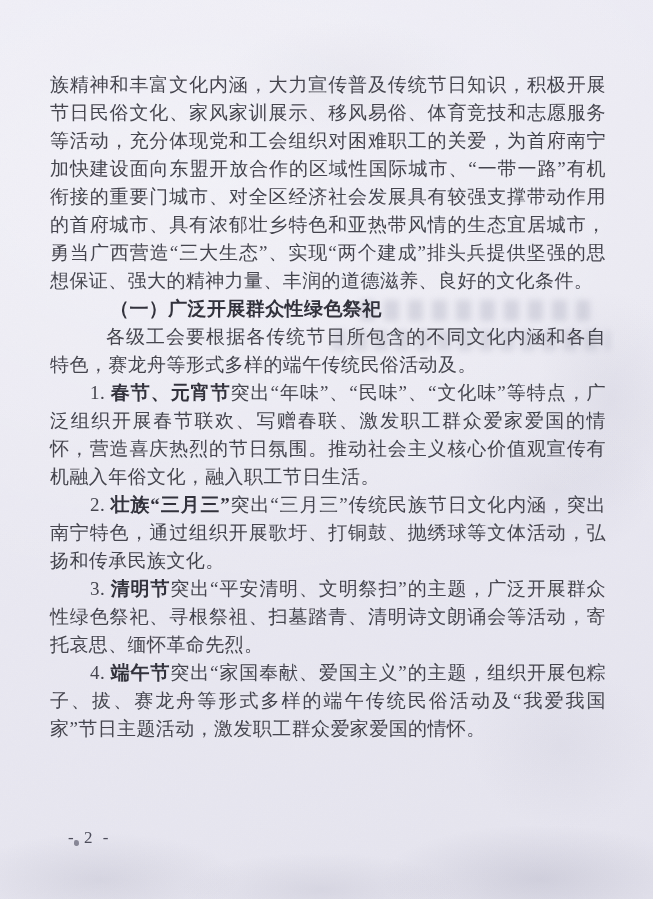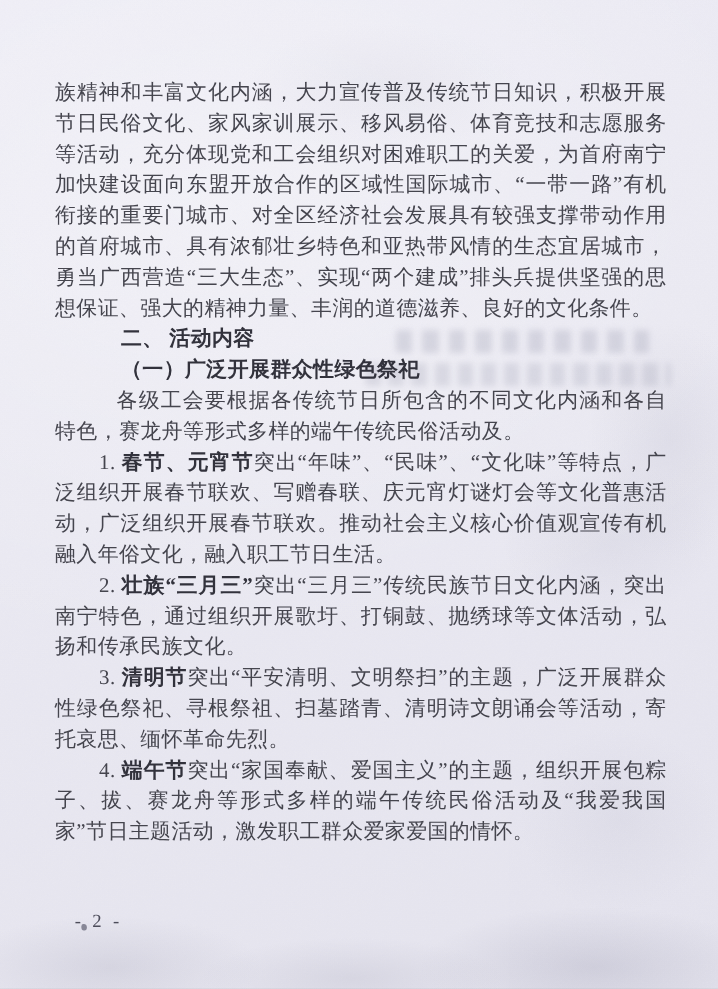--- a/index.html
+++ b/index.html
@@ -82,24 +82,23 @@
   <div class="smudge sm7"></div>
   <div class="speck"></div>
 
   <div class="ghost">
     <div class="ghost-row r1"></div>
     <div class="ghost-row r2"></div>
   </div>
 
   <div class="content">
       <p class="para"><span>族精神和丰富文化内涵，大力宣传普及传统节日知识，积极开展节日民俗文化、家风家训展示、移风易俗、体育竞技和志愿服务等活动，充分体现党和工会组织对困难职工的关爱，为首府南宁加快建设面向东盟开放合作的区域性国际城市、“一带一路”有机衔接的重要门城市、对全区经济社会发展具有较强支撑带动作用的首府城市、具有浓郁壮乡特色和亚热带风情的生态宜居城市，勇当广西营造“三大生态”、实现“两个建成”排头兵提供坚强的思想保证、强大的精神力量、丰润的道德滋养、良好的文化条件。</span></p>
-      <p class="para heading ind-heading"><span class="bold">二、 活动内容</span></p>
       <p class="para heading ind-heading"><span class="bold">（一）广泛开展群众性绿色祭祀</span></p>
       <p class="para ind-wide"><span>各级工会要根据各传统节日所包含的不同文化内涵和各自特色，赛龙舟等形式多样的端午传统民俗活动及。</span></p>
-      <p class="para ind-item"><span>1. </span><span class="bold">春节、元宵节</span><span>突出“年味”、“民味”、“文化味”等特点，广泛组织开展春节联欢、写赠春联、庆元宵灯谜灯会等文化普惠活动，广泛组织开展春节联欢。推动社会主义核心价值观宣传有机融入年俗文化，融入职工节日生活。</span></p>
+      <p class="para ind-item"><span>1. </span><span class="bold">春节、元宵节</span><span>突出“年味”、“民味”、“文化味”等特点，广泛组织开展春节联欢、写赠春联、激发职工群众爱家爱国的情怀，营造喜庆热烈的节日氛围。推动社会主义核心价值观宣传有机融入年俗文化，融入职工节日生活。</span></p>
       <p class="para ind-item"><span>2. </span><span class="bold">壮族“三月三”</span><span>突出“三月三”传统民族节日文化内涵，突出南宁特色，通过组织开展歌圩、打铜鼓、抛绣球等文体活动，弘扬和传承民族文化。</span></p>
       <p class="para ind-item"><span>3. </span><span class="bold">清明节</span><span>突出“平安清明、文明祭扫”的主题，广泛开展群众性绿色祭祀、寻根祭祖、扫墓踏青、清明诗文朗诵会等活动，寄托哀思、缅怀革命先烈。</span></p>
       <p class="para ind-item"><span>4. </span><span class="bold">端午节</span><span>突出“家国奉献、爱国主义”的主题，组织开展包粽子、拔、赛龙舟等形式多样的端午传统民俗活动及“我爱我国家”节日主题活动，激发职工群众爱家爱国的情怀。</span></p>
     </div>
 
   <div class="page-number">- 2 -</div>
 
 </div>
 
 </body></html>

